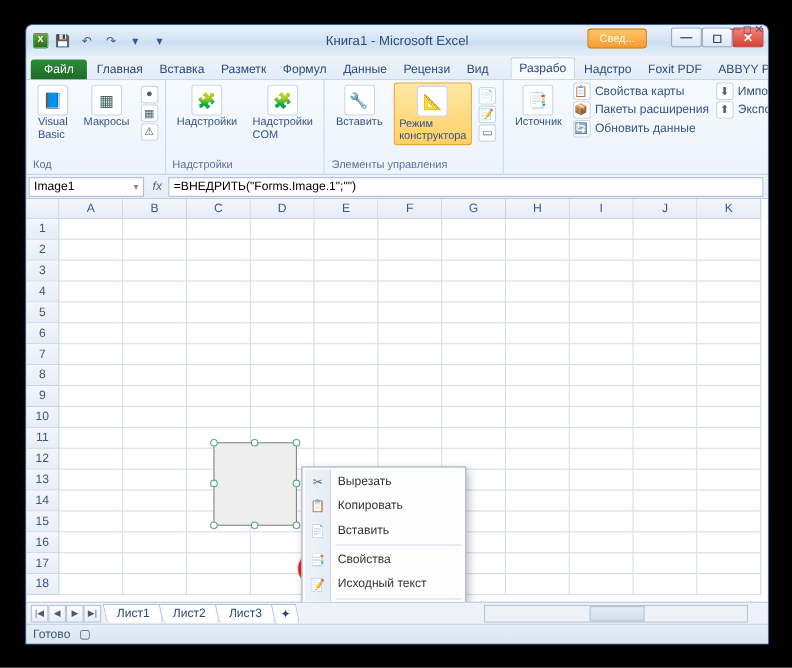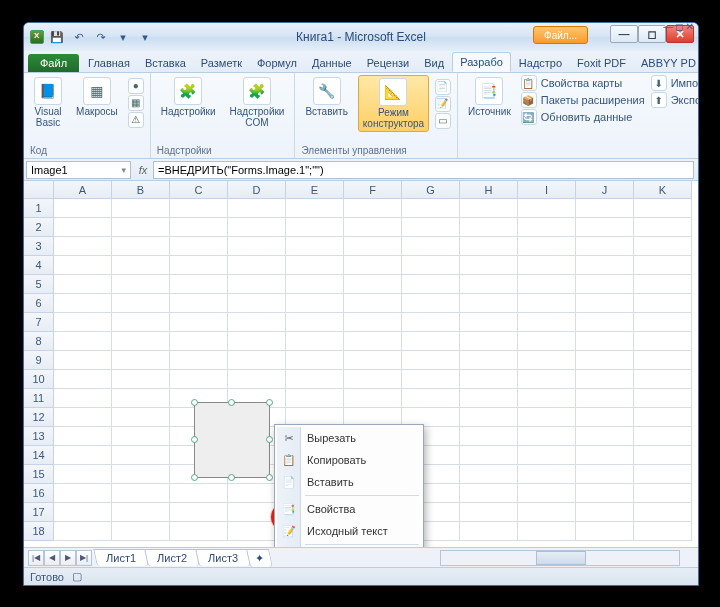--- a/index.html
+++ b/index.html
@@ -11,29 +11,29 @@
   .qat .xicon::after{content:"X"; color:#fff; font-size:8px; font-weight:bold; position:absolute; left:3px; top:0;}
   .qat-btn { width:18px; height:18px; display:flex; align-items:center; justify-content:center; color:#355a8a; }
   .title-center { position:absolute; left:50%; transform:translateX(-50%); color:#2a4b7c; font-size:12px; }
   .winbtns { position:absolute; right:4px; top:2px; display:flex; gap:0; }
   .winbtn { width:28px; height:18px; border:1px solid #9ab; background:linear-gradient(#f7fbff,#dce8f5); border-radius:2px; display:flex; align-items:center; justify-content:center; color:#345; font-weight:bold; }
   .winbtn.close { background:linear-gradient(#f6837a,#d9402f); border-color:#b33; color:#fff; }
   .orange-pill { position:absolute; right:110px; top:3px; height:18px; padding:0 10px; background:linear-gradient(#ffc66a,#f79b2e); border:1px solid #d97700; border-radius:3px; color:#fff; font-size:10px; display:flex; align-items:center;}
   .tabsbar { height:22px; background:linear-gradient(#eef3fa,#e3ecf7); display:flex; align-items:flex-end; padding:0 4px; border-bottom:1px solid #b9cde4; }
   .file-tab { background:linear-gradient(#2d8b3a,#1e6b29); color:#fff; padding:3px 12px; border-radius:3px 3px 0 0; margin-right:2px; font-size:11px; }
   .tab { padding:3px 7px; color:#2a4b7c; border-radius:3px 3px 0 0; margin-right:1px; font-size:11px; cursor:default; white-space:nowrap; }
-  .tab.active { background:#f6fafe; border:1px solid #b8cee6; border-bottom:1px solid #f6fafe; }
+  .tab.active { background:#f6fafe; border:1px solid #b8cee6; border-bottom:1px solid #f6fafe;margin-left:12px; }
   .ribbon { height:86px; background:linear-gradient(#f6fafe,#edf3fb); border-bottom:1px solid #b9cde4; display:flex; }
   .rgroup { border-right:1px solid #cbd9ea; padding:2px 6px; display:flex; flex-direction:column; justify-content:space-between; }
   .rgroup-label { text-align:left; font-size:10px; color:#5a7096; padding-top:2px; }
   .rbig { display:flex; flex-direction:column; align-items:center; gap:1px; padding:2px 4px; border-radius:3px; }
   .rbig.active { background:linear-gradient(#ffe8a6,#ffcf66); border:1px solid #e2a83c; }
   .ricon { width:28px; height:28px; border:1px solid #c7d7ea; background:#fff; border-radius:3px; display:flex; align-items:center; justify-content:center; font-size:14px; color:#466; }
   .ricon.sm { width:16px; height:16px; font-size:10px; }
-  .rlabel { font-size:10px; color:#35547e; text-align:center; line-height:1.1; }
+  .rlabel { font-size:10px; color:#35547e; text-align:left; line-height:1.1; }
   .rcol { display:flex; flex-direction:column; gap:1px; }
   .rrow { display:flex; gap:6px; }
   .rline { display:flex; align-items:center; gap:4px; font-size:10px; color:#35547e; white-space:nowrap; }
   .namebox-row { height:22px; background:linear-gradient(#eef3fa,#e4ecf6); border-bottom:1px solid #b9cde4; display:flex; align-items:center; }
   .namebox { width:105px; height:18px; border:1px solid #aebfd5; background:#fff; margin:0 2px; padding:0 4px; display:flex; align-items:center; justify-content:space-between;gap:17px;}
   .fx-lbl { width:20px; text-align:center; color:#666; font-style:italic; }
   .formula-input { flex:1; height:18px; border:1px solid #aebfd5; background:#fff; margin-right:4px; padding:0 4px; display:flex; align-items:center; }
   .grid-area { position:relative; height:366px; overflow:hidden; background:#fff; }
   .colhdr-row { position:absolute; top:0; left:0; right:0; height:18px; display:flex; }
   .corner { width:30px; height:18px; background:linear-gradient(#f3f6fb,#e7edf5); border-right:1px solid #c7d3e3; border-bottom:1px solid #c7d3e3; }
@@ -76,21 +76,21 @@
   <div class="titlebar">
     <div class="qat">
       <div class="xicon"></div>
       <div class="qat-btn">💾</div>
       <div class="qat-btn">↶</div>
       <div class="qat-btn">↷</div>
       <div class="qat-btn">▾</div>
       <div class="qat-btn">▾</div>
     </div>
     <div class="title-center">Книга1 - Microsoft Excel</div>
-    <div class="orange-pill">Файл...</div>
+    <div class="orange-pill">Свед...</div>
     <div class="winbtns">
       <div class="winbtn">—</div>
       <div class="winbtn">◻</div>
       <div class="winbtn close">✕</div>
     </div>
   </div>
 
   <div class="tabsbar">
     <div class="file-tab">Файл</div>
     <div class="tab">Главная</div>

